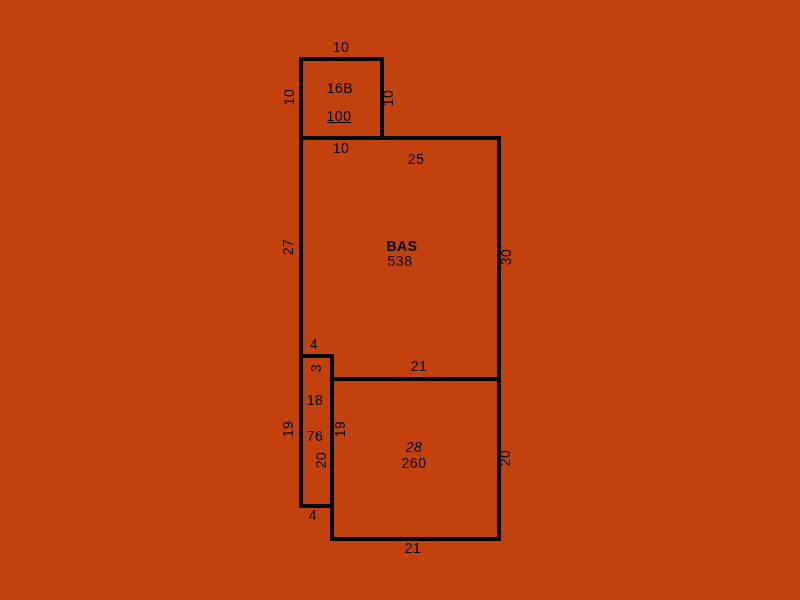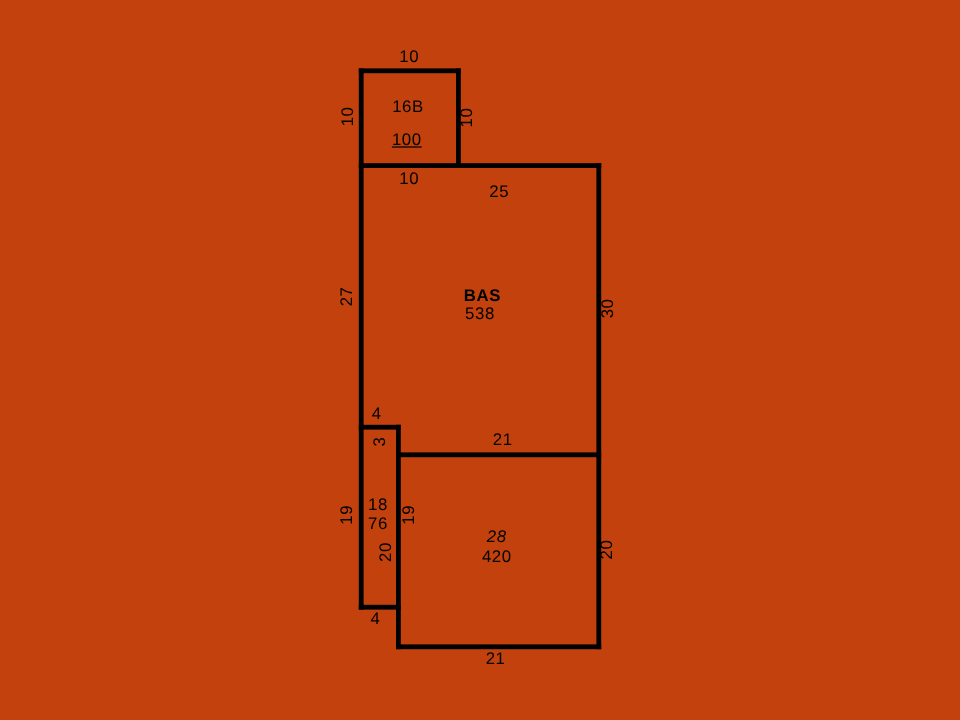--- a/index.html
+++ b/index.html
@@ -59,25 +59,25 @@
 
   <div class="lbl" style="left:416px; top:127px;margin-top:32px;">25</div>
   <div class="lbl vert" style="left:288px; top:247px;">27</div>
   <div class="lbl" style="left:402px; top:246px;font-weight:bold;">BAS</div>
   <div class="lbl" style="left:400px; top:261px;">538</div>
   <div class="lbl vert" style="left:506px; top:257px;">30</div>
   <div class="lbl" style="left:314px; top:344px;">4</div>
   <div class="lbl vert" style="left:316px; top:368px;">3</div>
 
   <div class="lbl vert" style="left:288px; top:429px;">19</div>
-  <div class="lbl" style="left:315px; top:420px;text-align:right;">18</div>
+  <div class="lbl" style="left:315px; top:400px;text-align:right;">18</div>
   <div class="lbl" style="left:315px; top:436px;">76</div>
   <div class="lbl vert" style="left:340px; top:429px;">19</div>
   <div class="lbl vert" style="left:321px; top:460px;">20</div>
   <div class="lbl" style="left:313px; top:515px;">4</div>
 
   <div class="lbl" style="left:419px; top:366px;">21</div>
   <div class="lbl" style="left:414px; top:447px;font-style:italic;">28</div>
-  <div class="lbl" style="left:414px; top:463px;">420</div>
+  <div class="lbl" style="left:414px; top:463px;">260</div>
   <div class="lbl vert" style="left:505px; top:458px;">20</div>
   <div class="lbl" style="left:413px; top:548px;">21</div>
 
 </div>
 
 </body></html>

